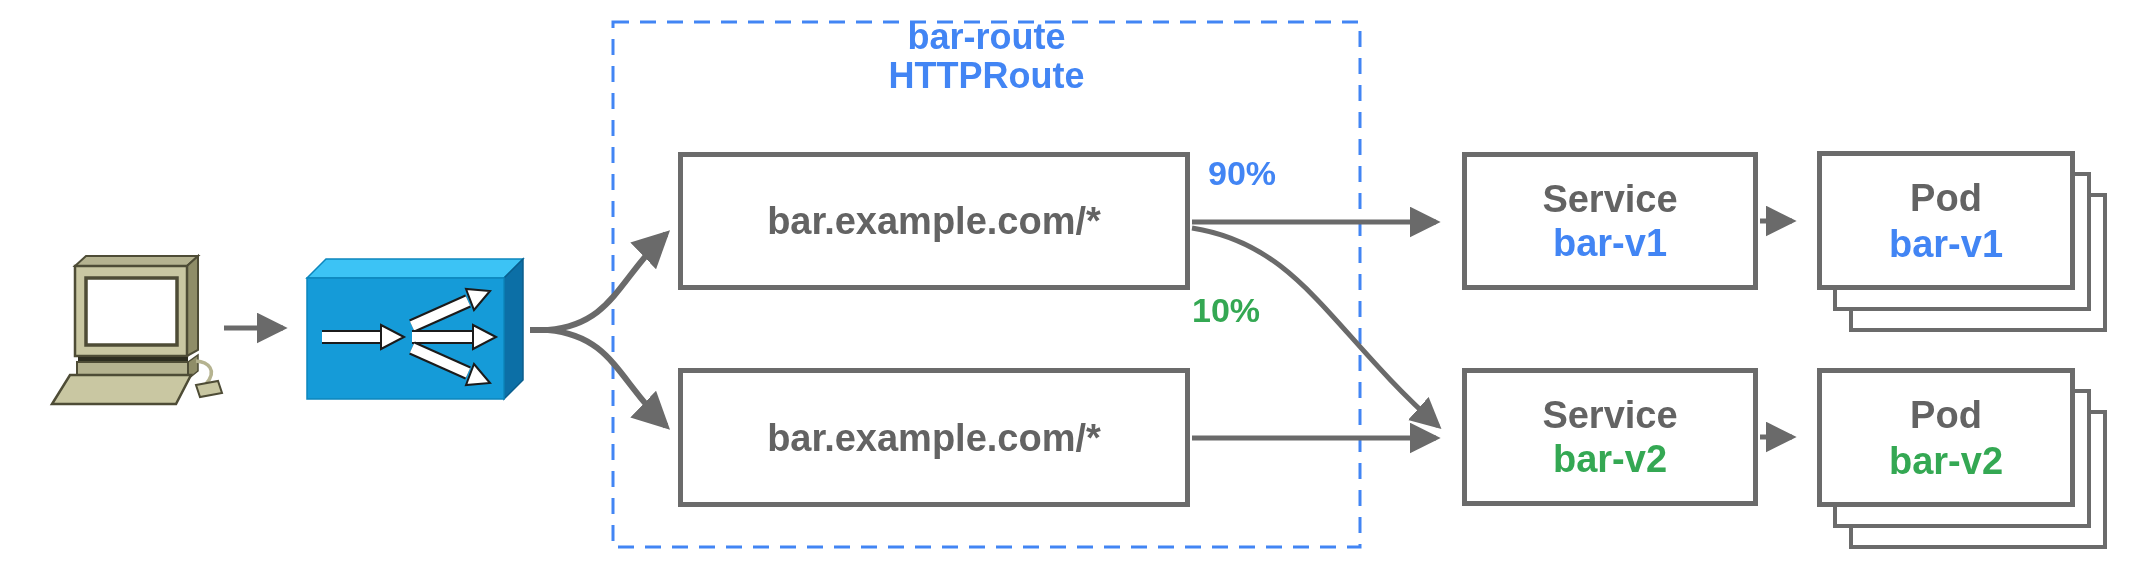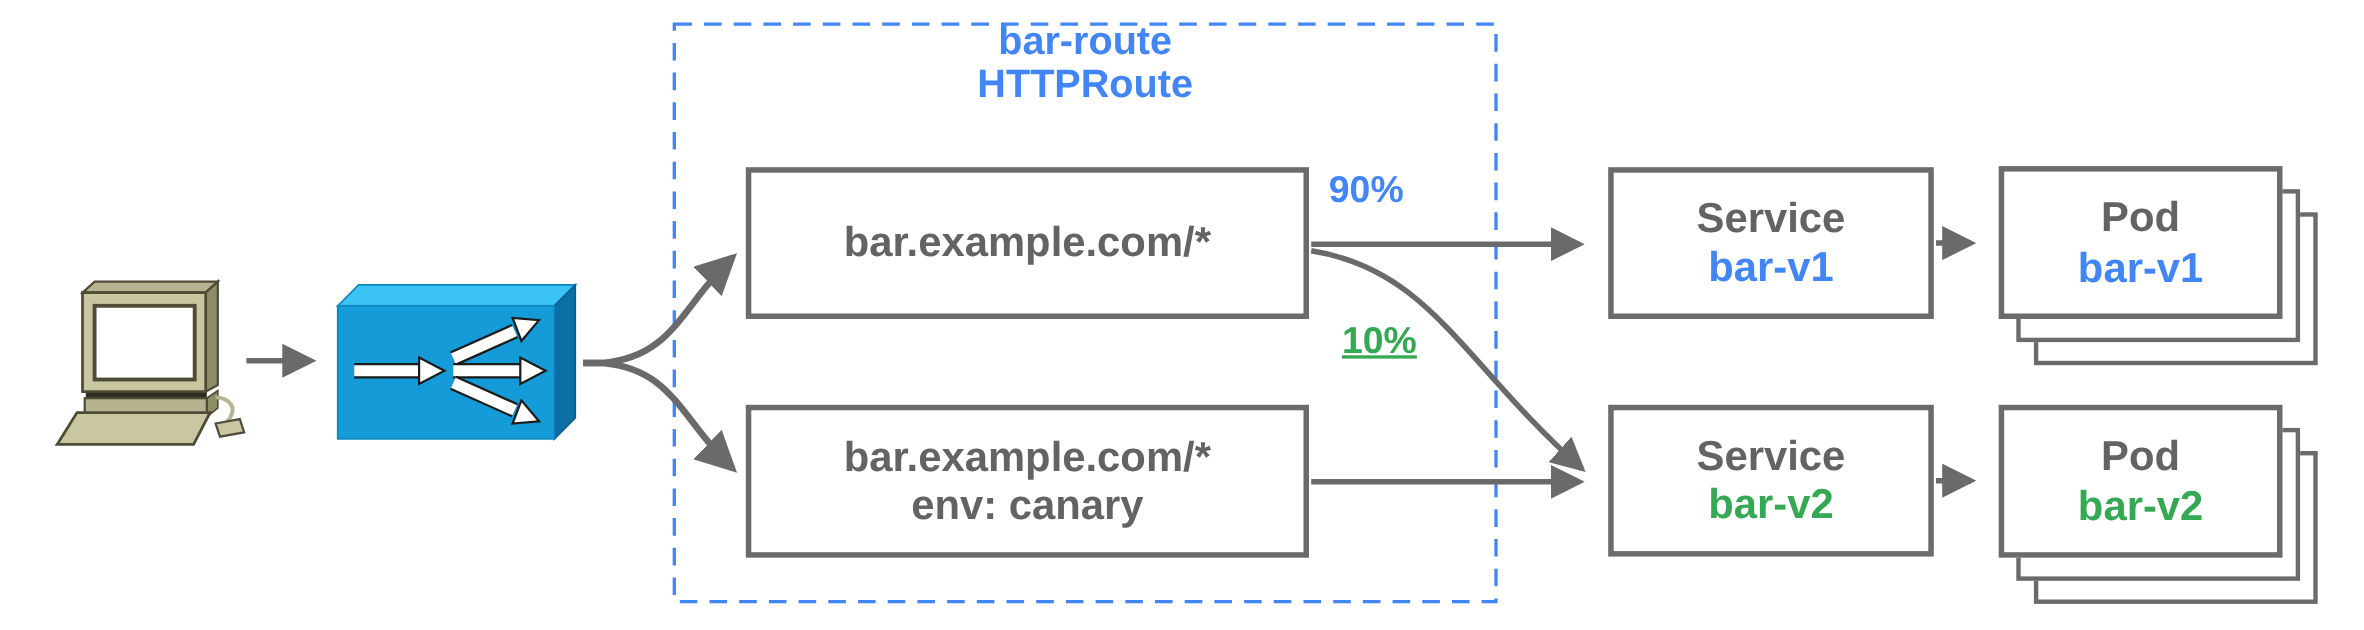--- a/index.html
+++ b/index.html
@@ -95,25 +95,24 @@
     <div>bar-route</div>
     <div>HTTPRoute</div>
   </div>
 
   <div class="abs node" style="left:678px;top:152px;width:512px;height:138px;">
     <div>bar.example.com/*</div>
   </div>
 
   <div class="abs node" style="left:678px;top:368px;width:512px;height:139px;line-height:44px;">
     <div>bar.example.com/*</div>
-    <div>env: canary</div>
   </div>
 
   <div class="weight text-blue" style="left:1208px;top:152px;">90%</div>
-  <div class="weight text-green" style="left:1220px;top:289px;text-decoration:underline;">10%</div>
+  <div class="weight text-green" style="left:1192px;top:289px;">10%</div>
 
   <div class="abs node" style="left:1462px;top:152px;width:296px;height:138px;line-height:44px;">
     <div>Service</div>
     <div class="text-blue">bar-v1</div>
   </div>
 
   <div class="abs node" style="left:1462px;top:368px;width:296px;height:138px;line-height:44px;">
     <div>Service</div>
     <div class="text-green">bar-v2</div>
   </div>

